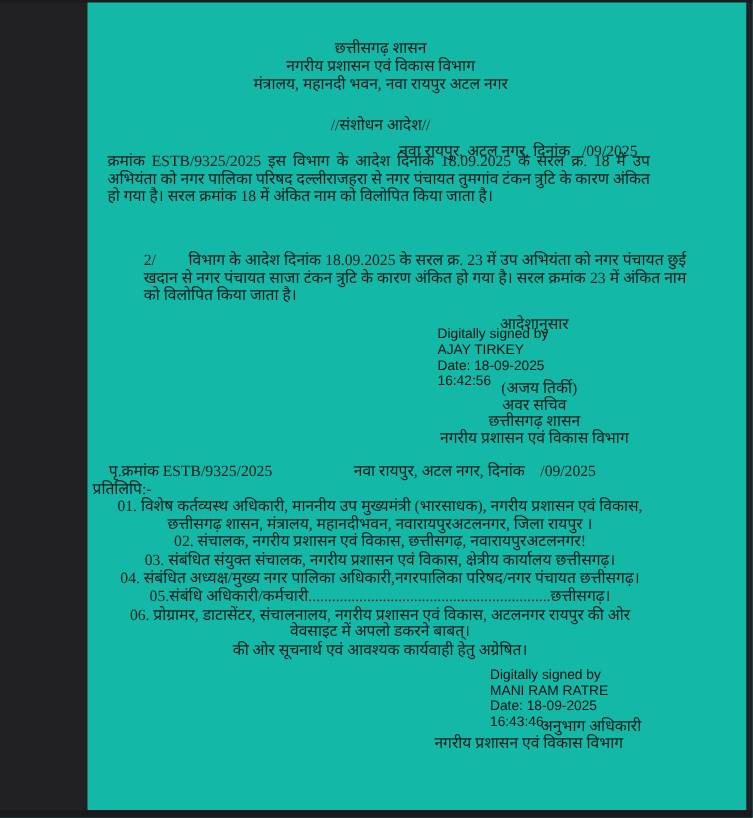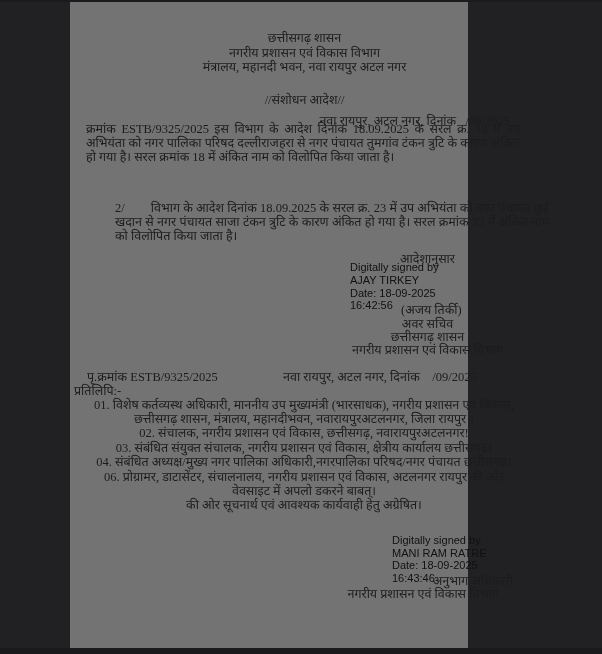--- a/index.html
+++ b/index.html
@@ -6,22 +6,22 @@
   body{
     width:602px;height:654px;
     background:#212124;
     font-family:"Liberation Serif","DejaVu Serif",serif;
     -webkit-font-smoothing:antialiased;
   }
   .canvas{position:relative;width:602px;height:654px;background:#212124;overflow:hidden;}
   .top-strip{position:absolute;left:0;top:0;width:602px;height:2px;background:#1b1b1d;}
   .bottom-strip{position:absolute;left:0;bottom:0;width:602px;height:6px;background:#1a1a1c;}
   .page{
-    position:absolute;left:70px;top:2px;width:398px;height:646px;
-    background:#737373;color:#1c1c1c;
+    position:absolute;left:70px;top:2px;width:527px;height:646px;
+    background:#14b8a6;color:#1c1c1c;
     font-size:12.5px;line-height:14px;
   }
   .keepspace{white-space:pre-wrap;}
   .header{position:absolute;top:29px;left:0;width:469px;text-align:center;line-height:14.5px;}
   .order-title{position:absolute;top:91px;left:0;width:469px;text-align:center;}
   .dateline1{position:absolute;top:112px;left:0;width:440px;text-align:right;}
   .para{position:absolute;left:16px;width:434px;text-align:justify;line-height:13.8px;}
   .para1{top:121px;}
   .para2{top:200px;margin-left:29px;}
   .para2 .pnum{margin-right:26px;}
@@ -95,20 +95,21 @@
       <span class="refdate keepspace">नवा रायपुर, अटल नगर, दिनांक    /09/2025</span>
     </div>
 
     <div class="copylabel">प्रतिलिपि:-</div>
 
     <div class="items">
       <div>01. विशेष कर्तव्यस्थ अधिकारी, माननीय उप मुख्यमंत्री (भारसाधक), नगरीय प्रशासन एवं विकास, छत्तीसगढ़ शासन, मंत्रालय, महानदीभवन, नवारायपुरअटलनगर, जिला रायपुर ।</div>
       <div>02. संचालक, नगरीय प्रशासन एवं विकास, छत्तीसगढ़, नवारायपुरअटलनगर!</div>
       <div>03. संबंधित संयुक्त संचालक, नगरीय प्रशासन एवं विकास, क्षेत्रीय कार्यालय छत्तीसगढ़।</div>
       <div>04. संबंधित अध्यक्ष/मुख्य नगर पालिका अधिकारी,नगरपालिका परिषद/नगर पंचायत छत्तीसगढ़।</div>
+      <div>05.संबंधि अधिकारी/कर्मचारी..............................................................छत्तीसगढ़।</div>
       <div>06. प्रोग्रामर, डाटासेंटर, संचालनालय, नगरीय प्रशासन एवं विकास, अटलनगर रायपुर की ओर वेवसाइट में अपलो डकरने बाबत्।</div>
       <div>की ओर सूचनार्थ एवं आवश्यक कार्यवाही हेतु अग्रेषित।</div>
     </div>
 
     <div class="sig2">
       <div class="digital">
         <div>Digitally signed by</div>
         <div>MANI RAM RATRE</div>
         <div>Date: 18-09-2025</div>
         <div>16:43:46</div>

